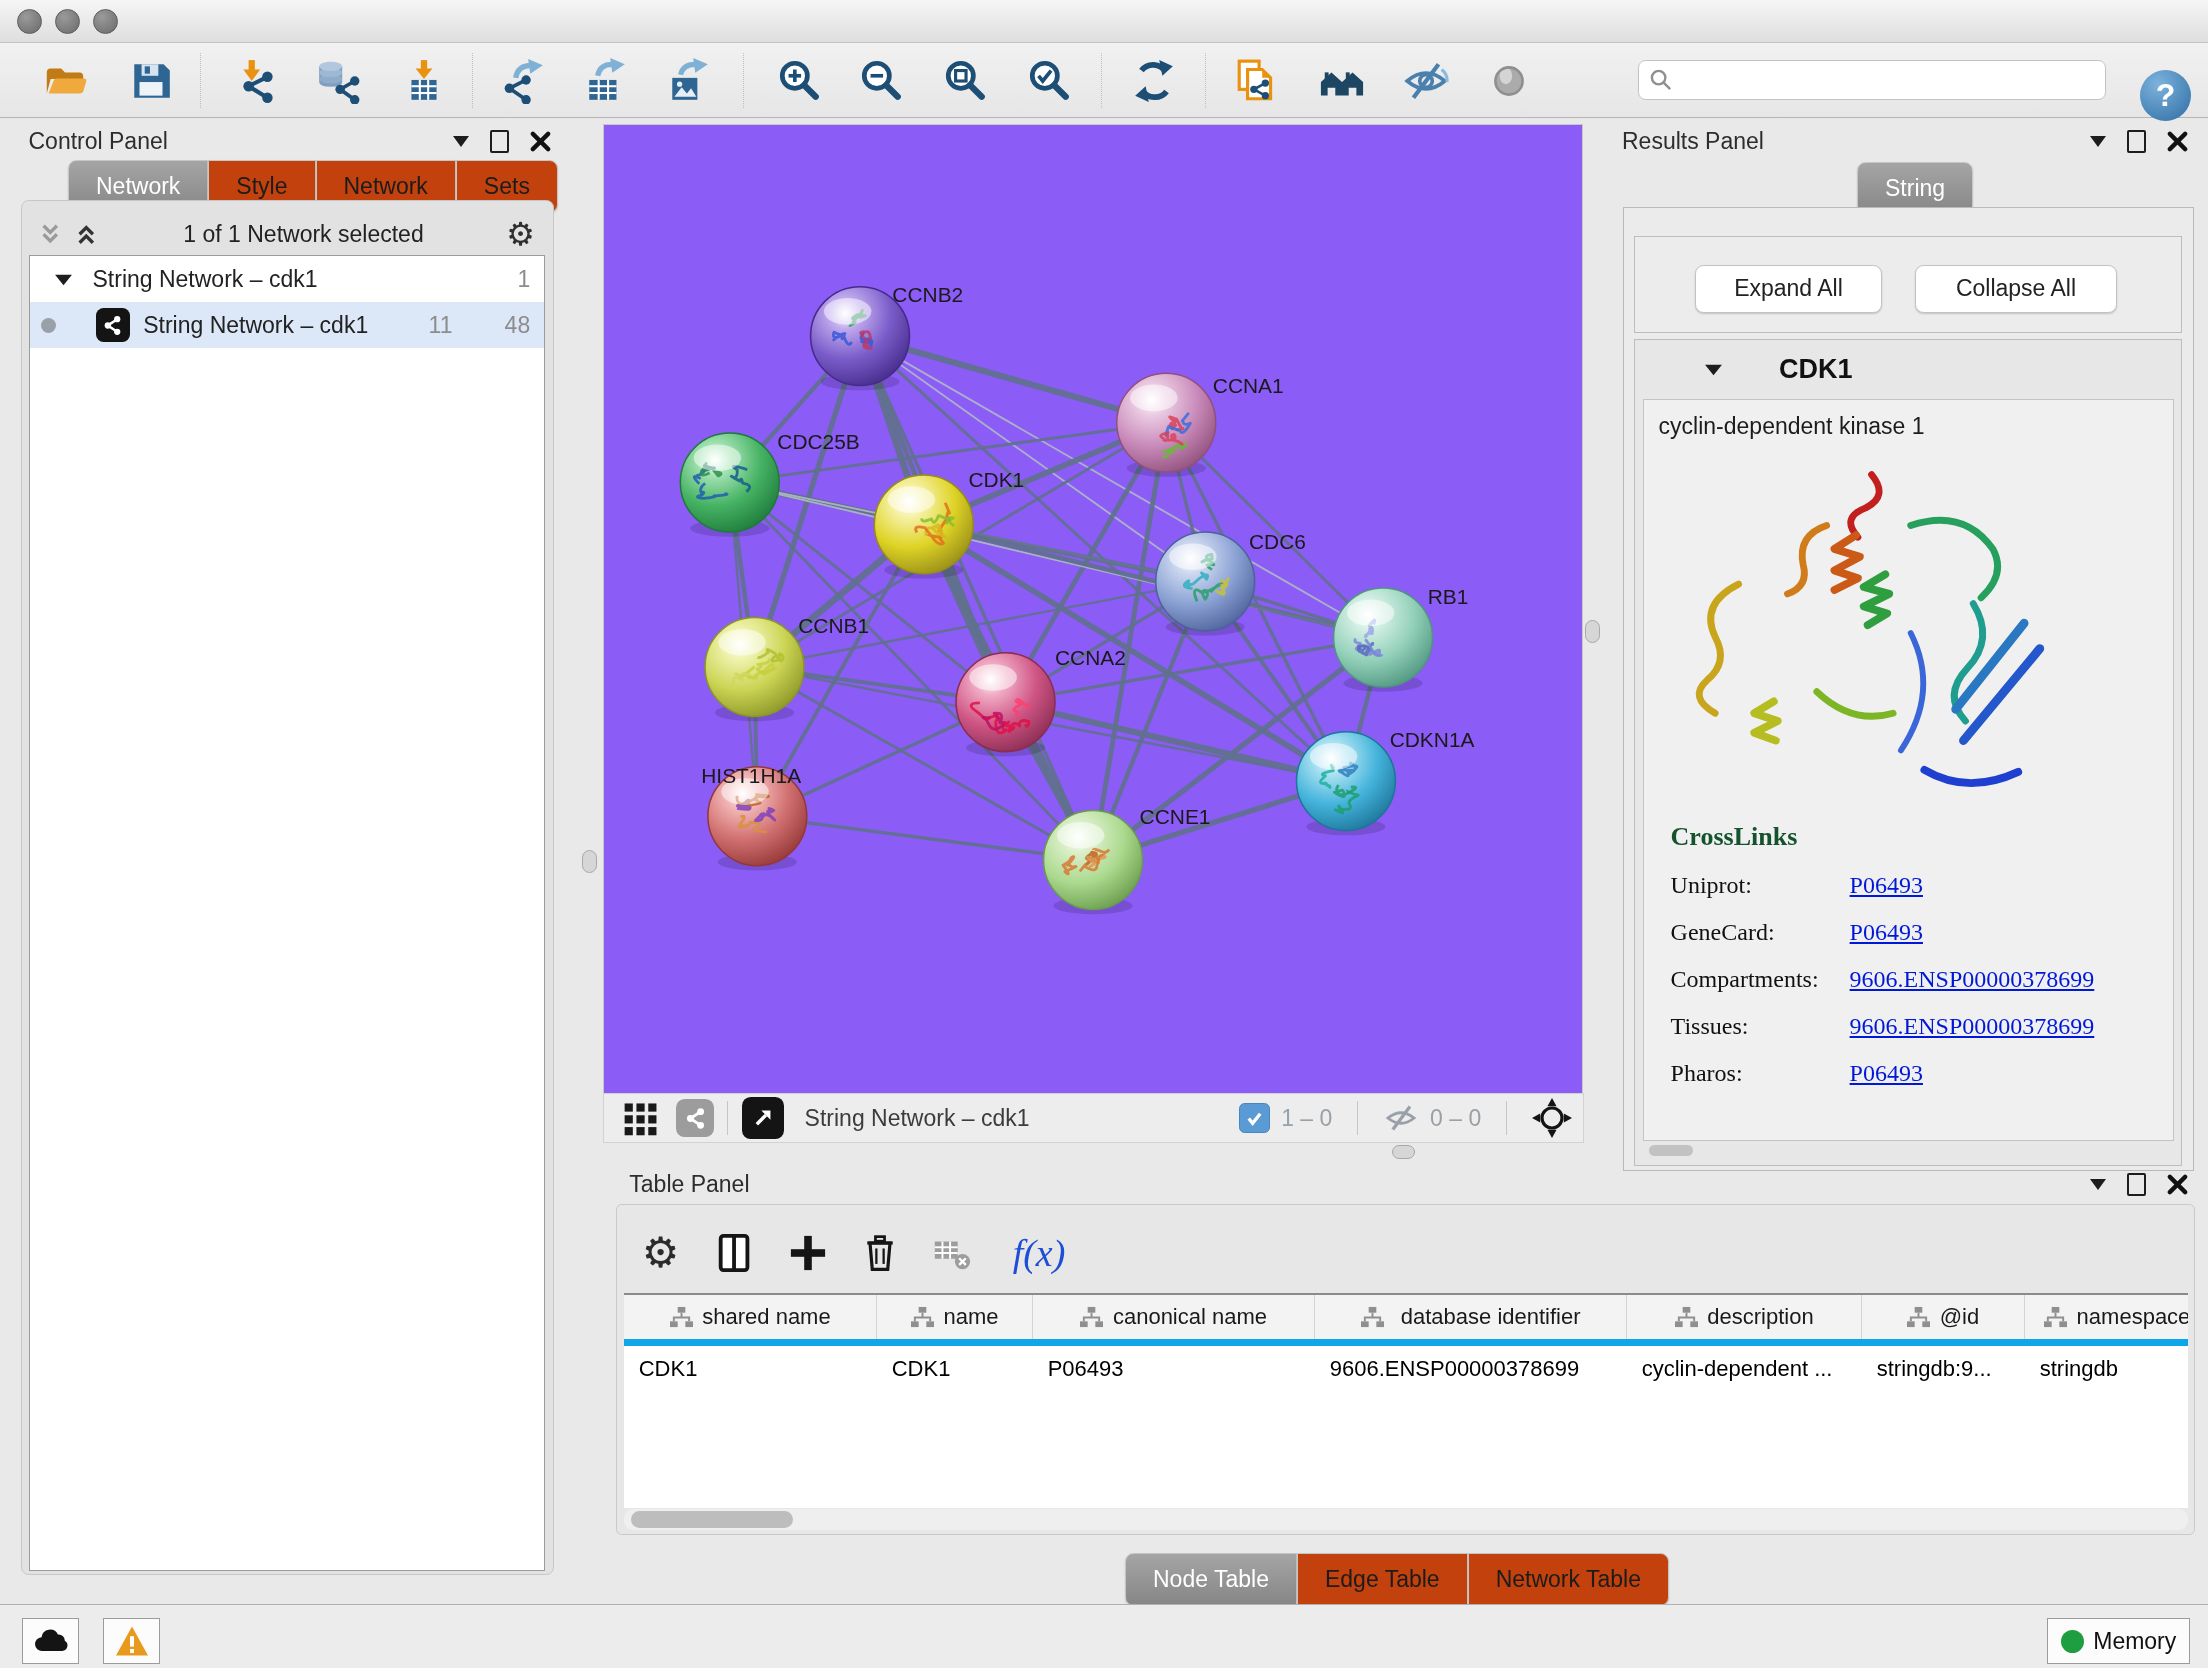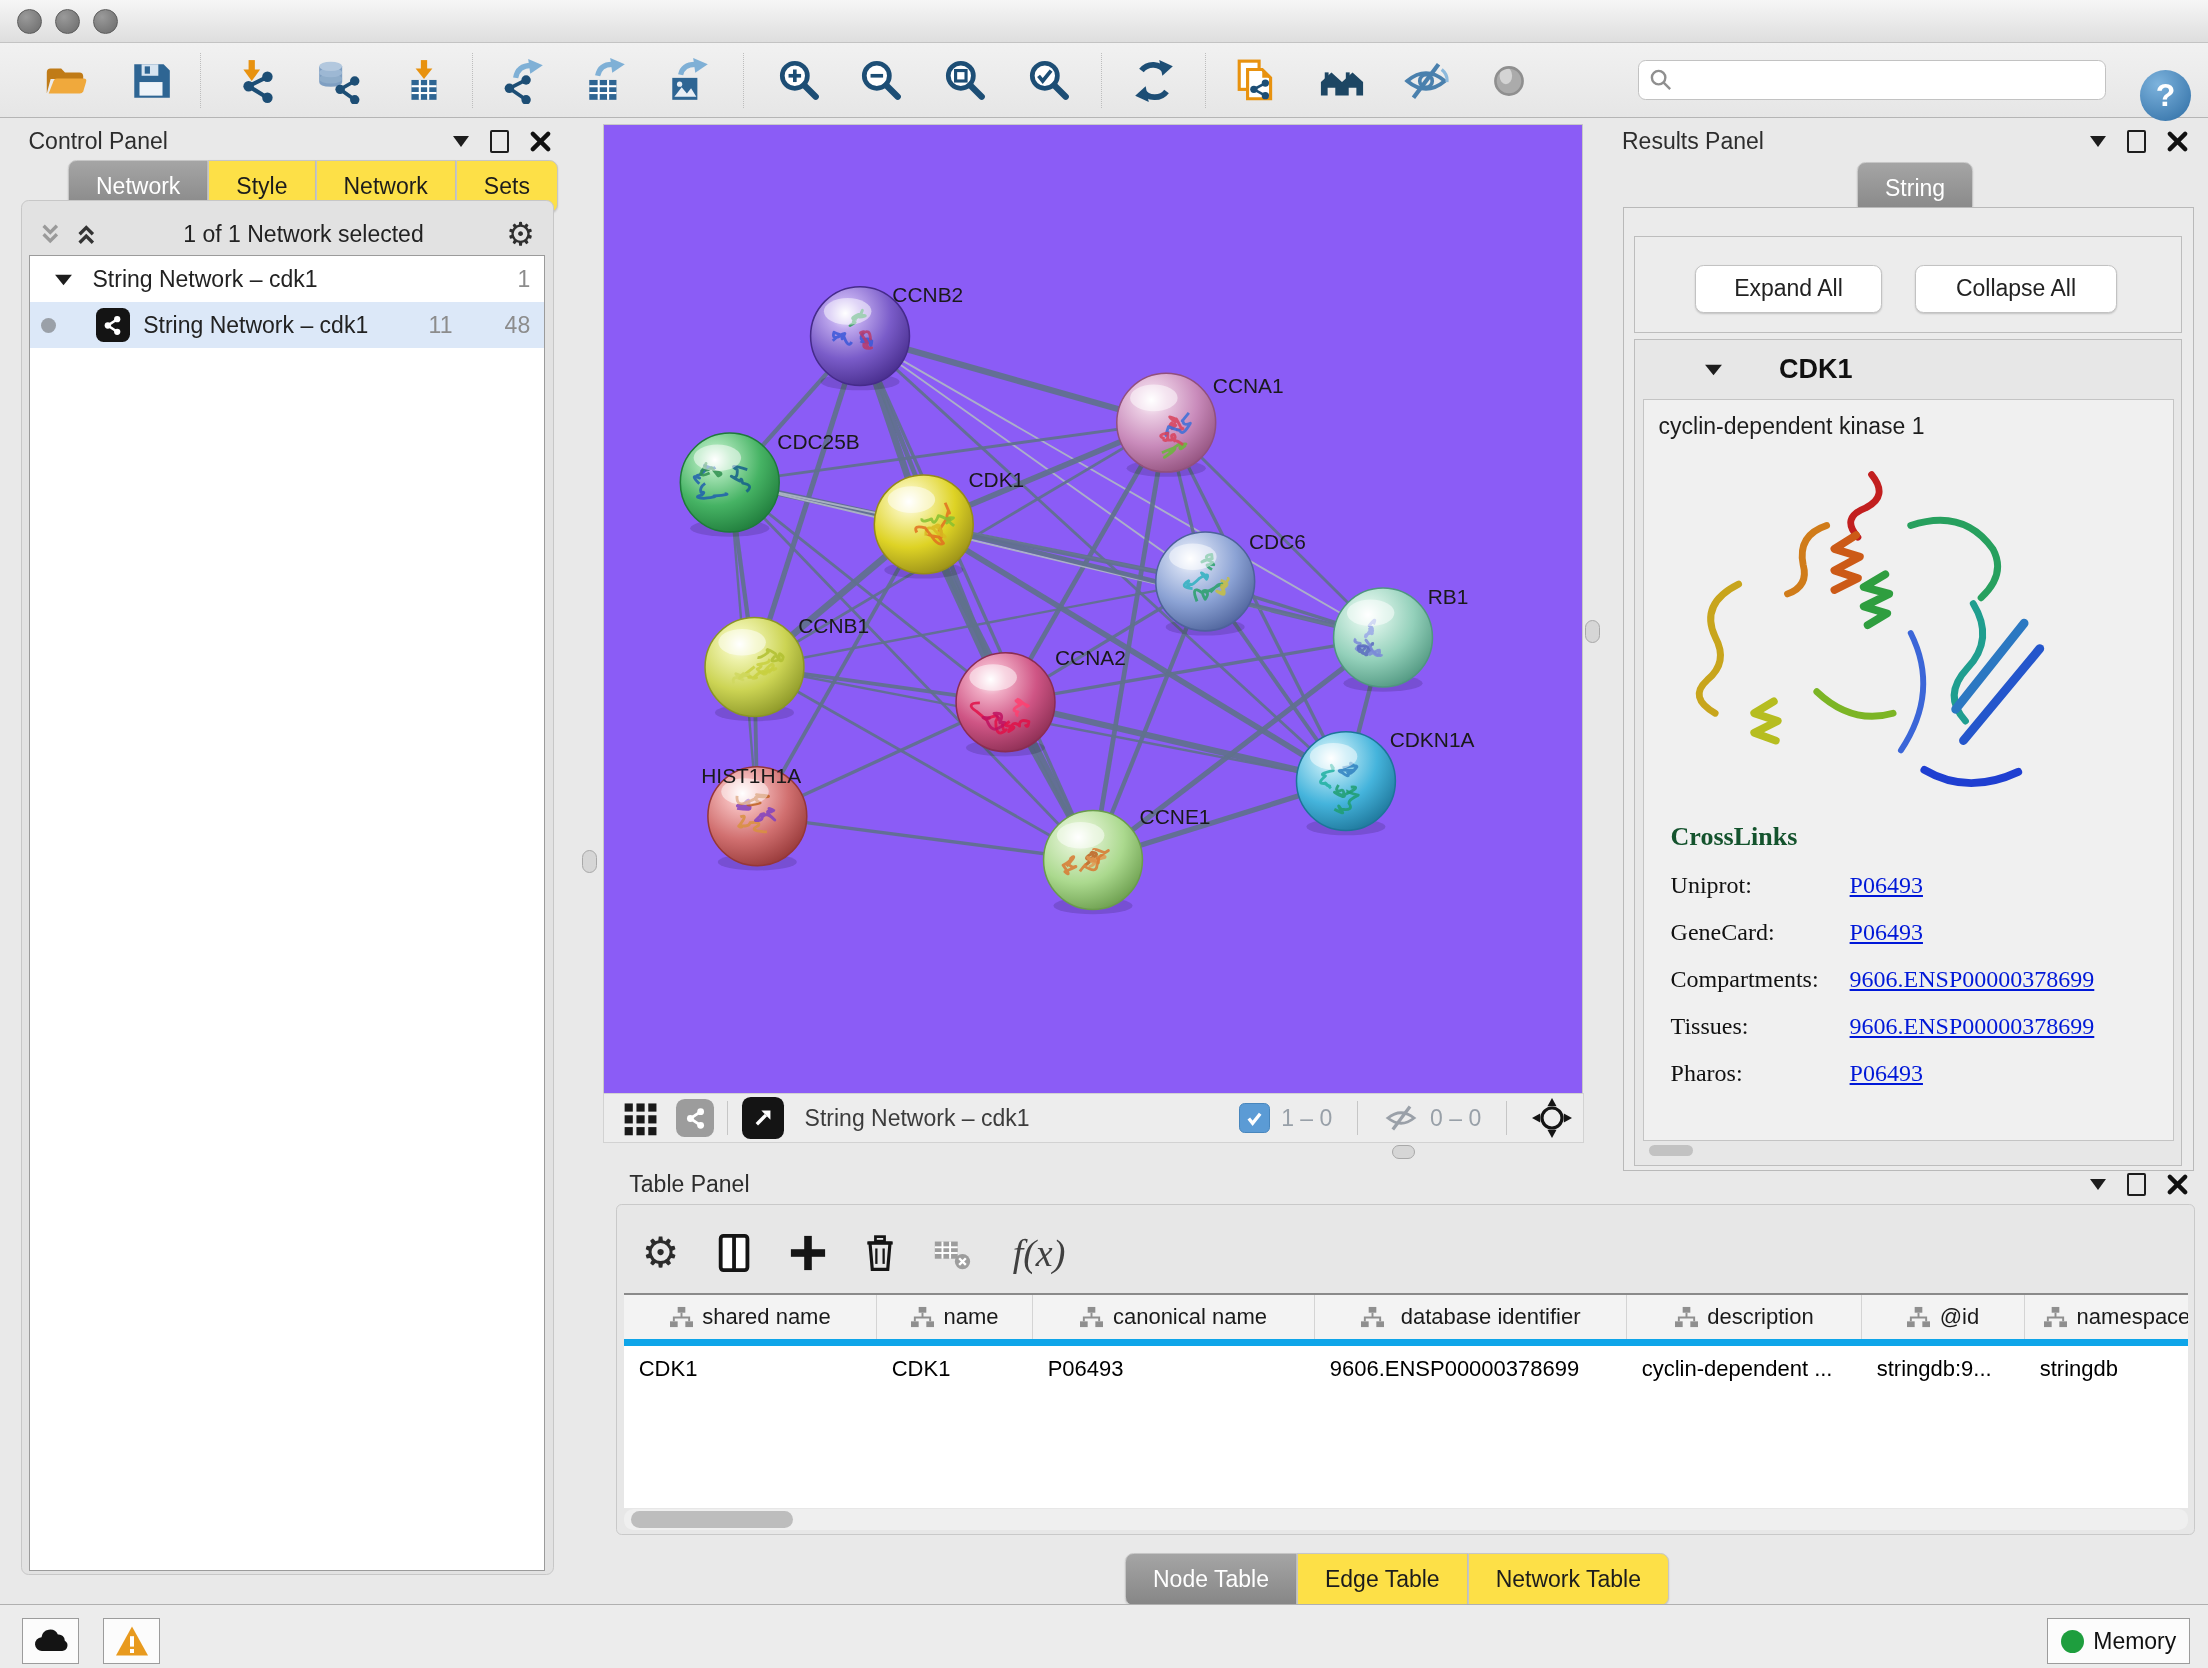--- a/index.html
+++ b/index.html
@@ -22,21 +22,21 @@
   #search-box input{border:none;outline:none;flex:1;font-size:21px;font-family:inherit;background:transparent;}
   #help-btn{position:absolute;left:2140px;top:53px;width:51px;height:51px;margin-top:-26px;border-radius:50%;
             background:radial-gradient(circle at 35% 28%,#7db3dd,#2d6ca3);color:#fff;font-weight:bold;
             font-size:32px;display:flex;align-items:center;justify-content:center;}
   
   .panel-title{font-size:23px;color:#2d2d2d;}
   .pctl{display:flex;align-items:center;gap:21px;}
   .caret{width:0;height:0;border-left:8.6px solid transparent;border-right:8.6px solid transparent;border-top:11.4px solid #1d1d1d;}
   .floatic{width:15px;height:19px;border:2.9px solid #1d1d1d;border-radius:1.9px;background:transparent;}
   .tabrow{display:flex;}
-  .tab{height:51px;padding:0 27px;display:flex;align-items:center;background:#fde047;border:1px solid #c6c6c6;
+  .tab{height:51px;padding:0 27px;display:flex;align-items:center;background:#c2410c;border:1px solid #c6c6c6;
        font-size:23px;color:#1c1c1c;box-shadow:0 1px 1.9px rgba(0,0,0,.15);}
   .tab.first{border-radius:8.6px 0 0 8.6px;}
   .tab.last{border-radius:0 8.6px 8.6px 0;}
   .tab.sel{background:linear-gradient(#a5a5a5,#868686);color:#fff;}
   .tab.lone{border-radius:8.6px;}
   
   #control-panel-header{left:9.5px;top:122px;width:553px;height:38px;display:flex;align-items:center;}
   #cp-tabs{left:68px;top:160px;}
   #cp-box{left:21px;top:200px;width:531px;height:1373px;background:#e2e2e2;border:1px solid #c7c7c7;border-radius:7.6px;}
   #cp-summary{left:28.5px;top:215px;width:516px;height:38px;display:flex;align-items:center;}
@@ -769,21 +769,21 @@
             <line x1="4" y1="16" x2="28" y2="16"></line>
             <line x1="4" y1="22" x2="28" y2="22"></line>
             <line x1="12" y1="10" x2="12" y2="28"></line>
             <line x1="20" y1="10" x2="20" y2="28"></line>
           </g>
           <circle cx="33" cy="31" r="8" fill="#9d9d9d"></circle>
           <path d="M29.5 27.5 l7 7 M36.5 27.5 l-7 7" stroke="#fff" stroke-width="2.5"></path>
         </svg>
     </div>
     <div class="ttool" style="left:379px;width:86px">
-      <span style="font-family:'Liberation Serif','DejaVu Serif',serif;font-style:italic;font-size:38px;color:#404040">f(x)</span>
+      <span style="font-family:'Liberation Serif','DejaVu Serif',serif;font-style:italic;font-size:38px;color:#1d4ed8">f(x)</span>
     </div>
     <div id="tbl">
       <div id="thead-row">
           <div class="hcell" style="width: 253px;">
             <svg width="25" height="23" viewBox="0 0 26 24">
               <g fill="#8f8f8f">
                 <rect x="9" y="1" width="8" height="6"></rect>
                 <rect x="1" y="16" width="8" height="6"></rect>
                 <rect x="17" y="16" width="8" height="6"></rect>
               </g>

